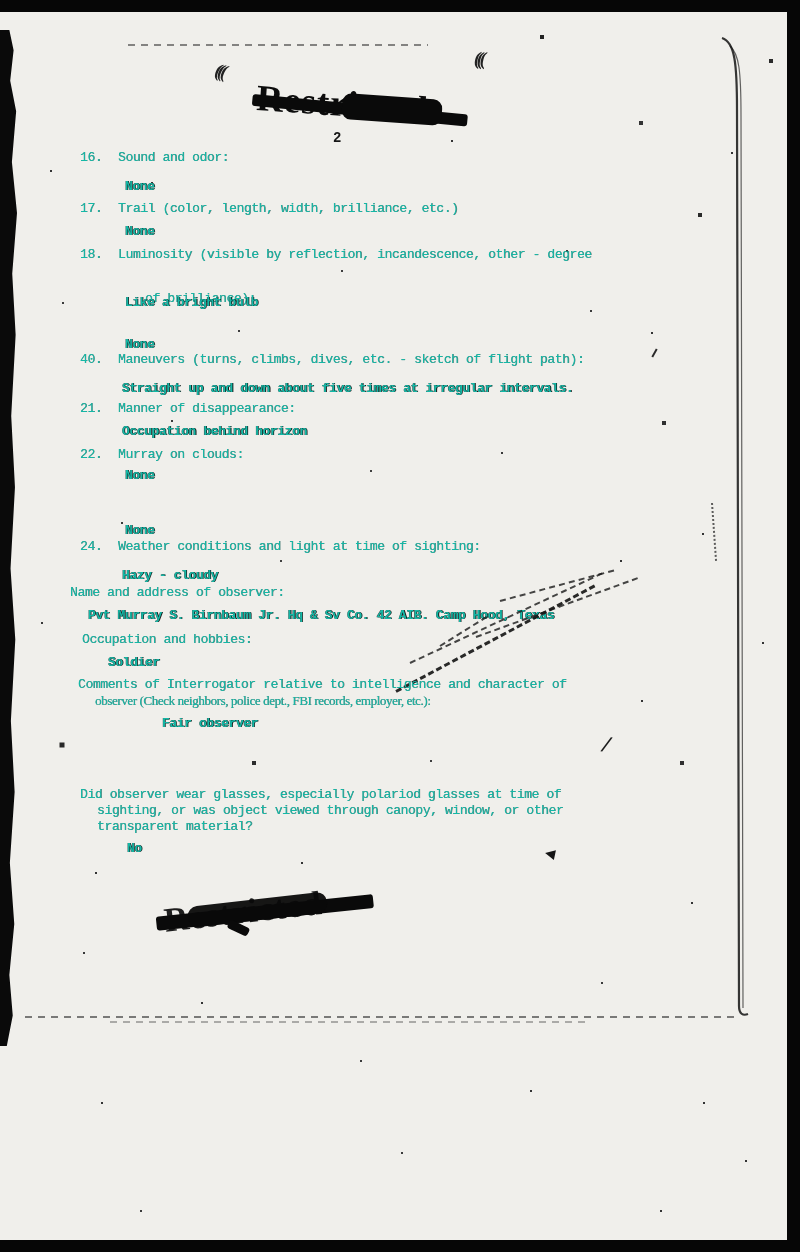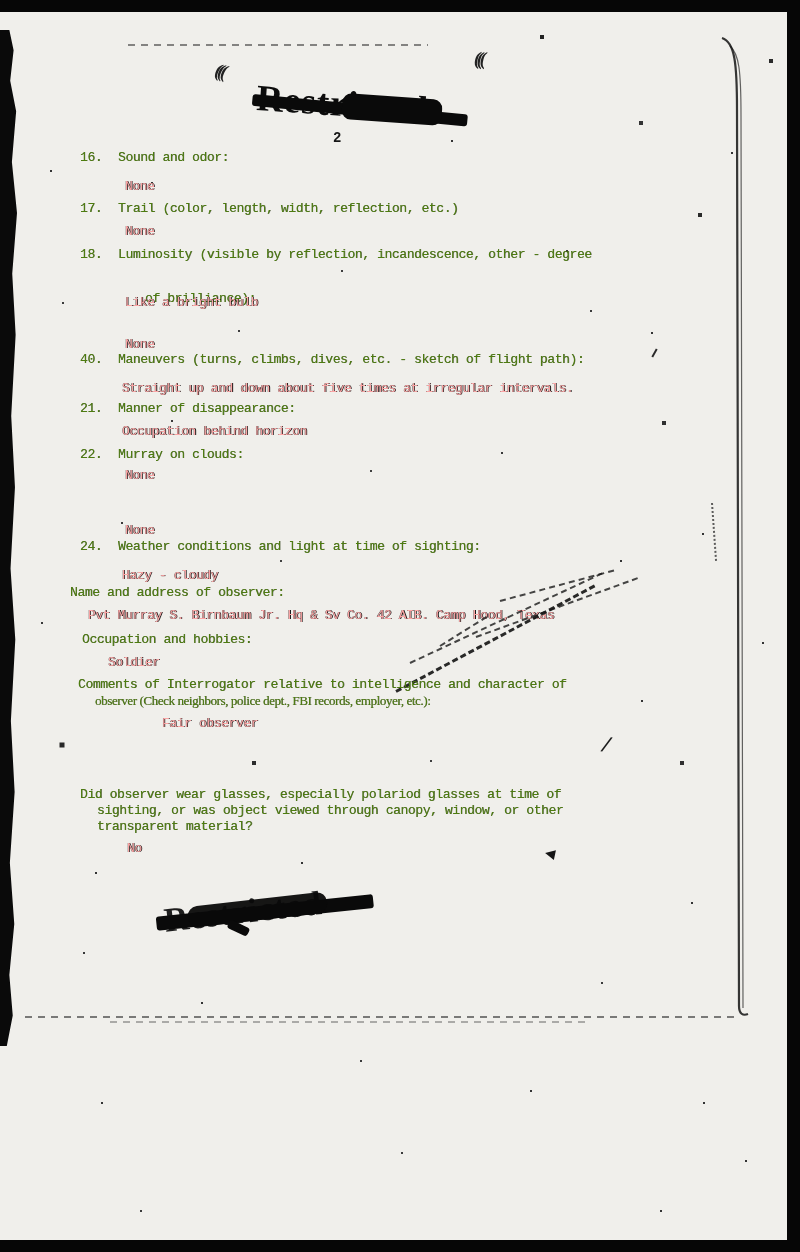--- a/index.html
+++ b/index.html
@@ -9,23 +9,23 @@
   
   .bar{position:absolute;background:#060606;}
   .bar-top{left:0;top:0;width:800px;height:12px;}
   .bar-bottom{left:0;top:1240px;width:800px;height:12px;}
   .bar-right{left:787px;top:0;width:13px;height:1252px;}
   .left-strip{position:absolute;left:0;top:30px;width:17px;height:1016px;background:#0a0a0a;
     clip-path:polygon(0 0,55% 0,80% 2%,60% 5%,95% 8%,70% 13%,100% 18%,72% 24%,92% 30%,66% 38%,
       88% 45%,62% 53%,90% 60%,64% 68%,86% 75%,58% 82%,84% 88%,55% 93%,75% 97%,40% 100%,0 100%);}
   
   .t{position:absolute;font-size:13px;line-height:16px;letter-spacing:-0.4px;white-space:pre;
-     color:#4d7c0f;text-shadow:0.35px 0 0 rgba(25,25,25,.6);}
+     color:#14b8a6;text-shadow:0.35px 0 0 rgba(25,25,25,.6);}
   .num{display:inline-block;width:38px;}
-  .ans{font-weight:normal;color:#fca5a5;
+  .ans{font-weight:bold;color:#14b8a6;
        text-shadow:0.8px 0 0 #161616, -0.3px 0.3px 0 rgba(20,20,20,.8);}
   .pagenum{position:absolute;left:333px;top:130px;font-size:14px;font-weight:bold;color:#161616;}
   
   .stamp{position:absolute;transform-origin:left top;}
   .stamp-text{font-family:"Liberation Serif", serif;font-weight:bold;color:#0c0c0c;
               letter-spacing:1px;position:relative;}
   .strike{position:absolute;background:#0a0a0a;border-radius:3px;}
   
   .scribble{position:absolute;transform-origin:left center;border-top:3px dashed #141414;opacity:.9;}
   .scribble2{position:absolute;transform-origin:left center;border-top:2px dashed #1a1a1a;opacity:.8;}
@@ -80,21 +80,21 @@
   <div class="stamp" style="left:258px;top:76px;transform:rotate(4deg);">
     <div class="stamp-text" style="font-size:37px;">Restricted</div>
     <div class="strike" style="left:-4px;top:21px;width:216px;height:12px;transform:rotate(1.5deg);"></div>
     <div class="strike" style="left:86px;top:11px;width:100px;height:26px;border-radius:9px;"></div>
   </div>
   <div class="pagenum">2</div>
 
   <div class="t" style="left:80px;top:150px;"><span class="num">16.</span><span>Sound and odor:</span></div>
   <div class="t ans" style="left:125px;top:179px;">None</div>
 
-  <div class="t" style="left:80px;top:201px;"><span class="num">17.</span><span>Trail (color, length, width, reflection, etc.)</span></div>
+  <div class="t" style="left:80px;top:201px;"><span class="num">17.</span><span>Trail (color, length, width, brilliance, etc.)</span></div>
   <div class="t ans" style="left:125px;top:224px;">None</div>
 
   <div class="t" style="left:80px;top:247px;"><span class="num">18.</span><span>Luminosity (visible by reflection, incandescence, other - degree</span></div>
   <div class="t" style="left:145px;top:263px;margin-top:28px;">of brilliance):</div>
   <div class="t ans" style="left:125px;top:295px;">Like a bright bulb</div>
 
   <div class="t ans" style="left:125px;top:337px;">None</div>
 
   <div class="t" style="left:80px;top:352px;"><span class="num">40.</span><span>Maneuvers (turns, climbs, dives, etc. - sketch of flight path):</span></div>
   <div class="t ans" style="left:122px;top:381px;">Straight up and down about five times at irregular intervals.</div>

